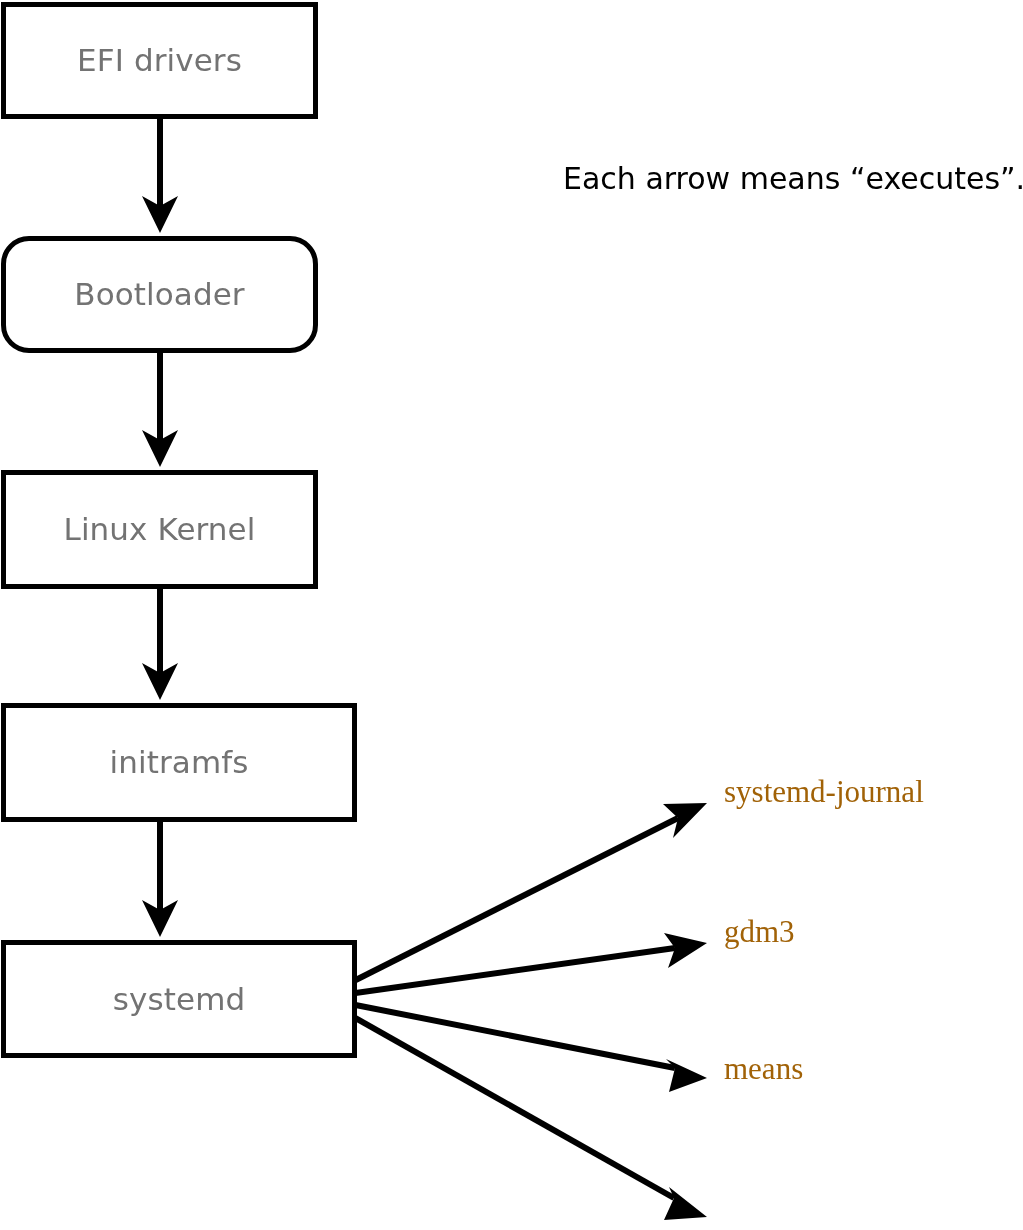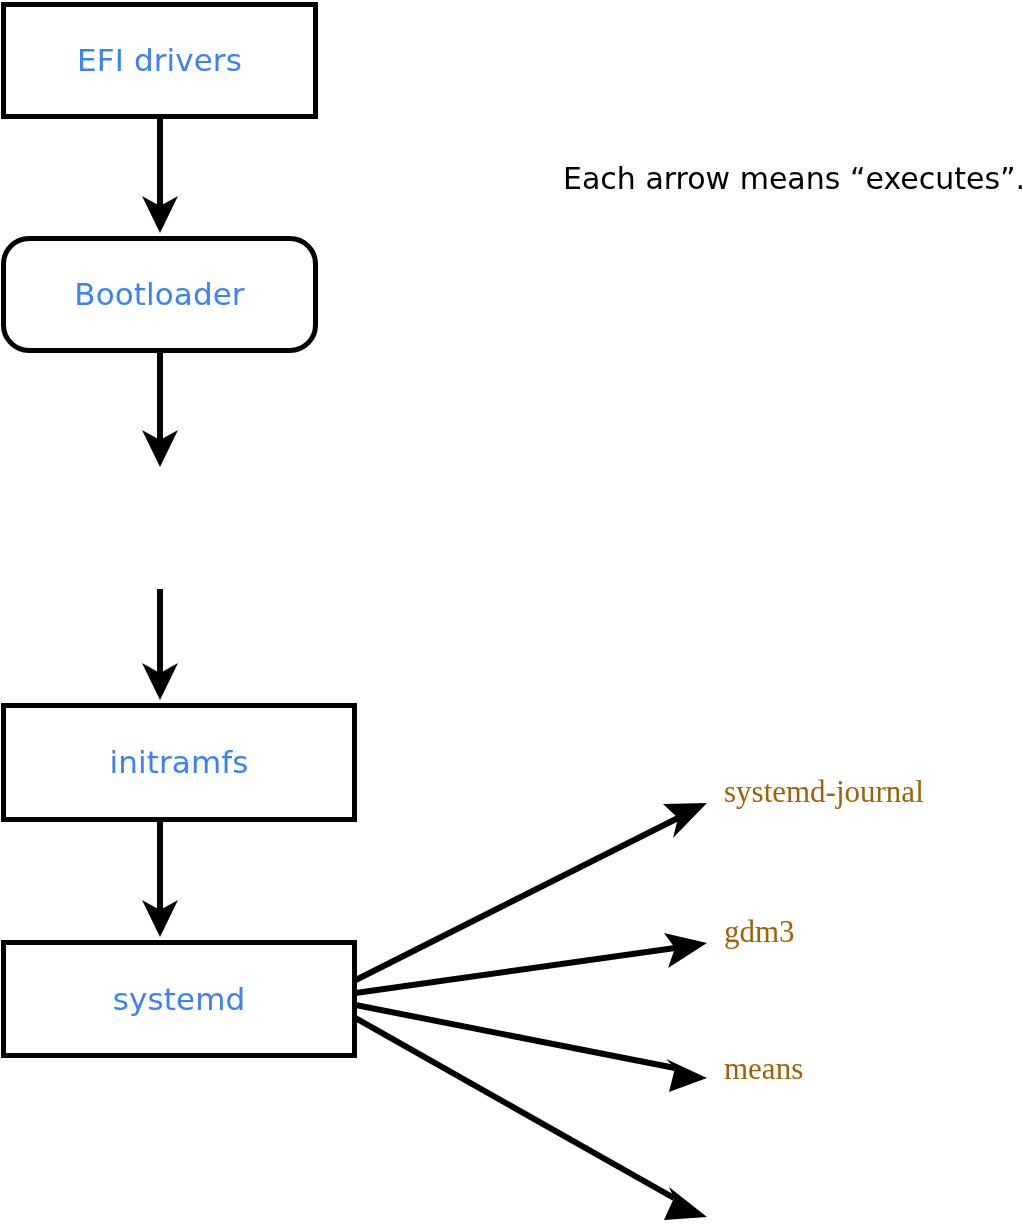--- a/index.html
+++ b/index.html
@@ -31,21 +31,21 @@
     border: 5px solid #000000;
     background: #ffffff;
     display: flex;
     align-items: center;
     justify-content: center;
   }
   .stage-label {
     font-family: "DejaVu Sans", sans-serif;
     font-size: 31px;
     line-height: 1;
-    color: #3b82f6;
+    color: #737373;
     white-space: nowrap;
     letter-spacing: 0.1px;
   }
   .caption {
     position: absolute;
     font-family: "DejaVu Sans", sans-serif;
     font-size: 30px;
     line-height: 1;
     color: #000000;
     white-space: nowrap;
@@ -108,20 +108,23 @@
   </svg>
 
   <div class="stage-box" style="left:1px; top:2px; width:317px; height:117px;">
     <span class="stage-label">EFI drivers</span>
   </div>
 
   <div class="stage-box" style="left:1px; top:236px; width:317px; height:117px;border-radius:28px;">
     <span class="stage-label">Bootloader</span>
   </div>
 
+  <div class="stage-box" style="left:1px; top:470px; width:317px; height:119px;">
+    <span class="stage-label">Linux Kernel</span>
+  </div>
 
   <div class="stage-box" style="left:1px; top:703px; width:356px; height:119px;">
     <span class="stage-label">initramfs</span>
   </div>
 
   <div class="stage-box" style="left:1px; top:940px; width:356px; height:118px;">
     <span class="stage-label">systemd</span>
   </div>
 
   <div class="caption" style="left:563px; top:164px;">Each arrow means “executes”.</div>

